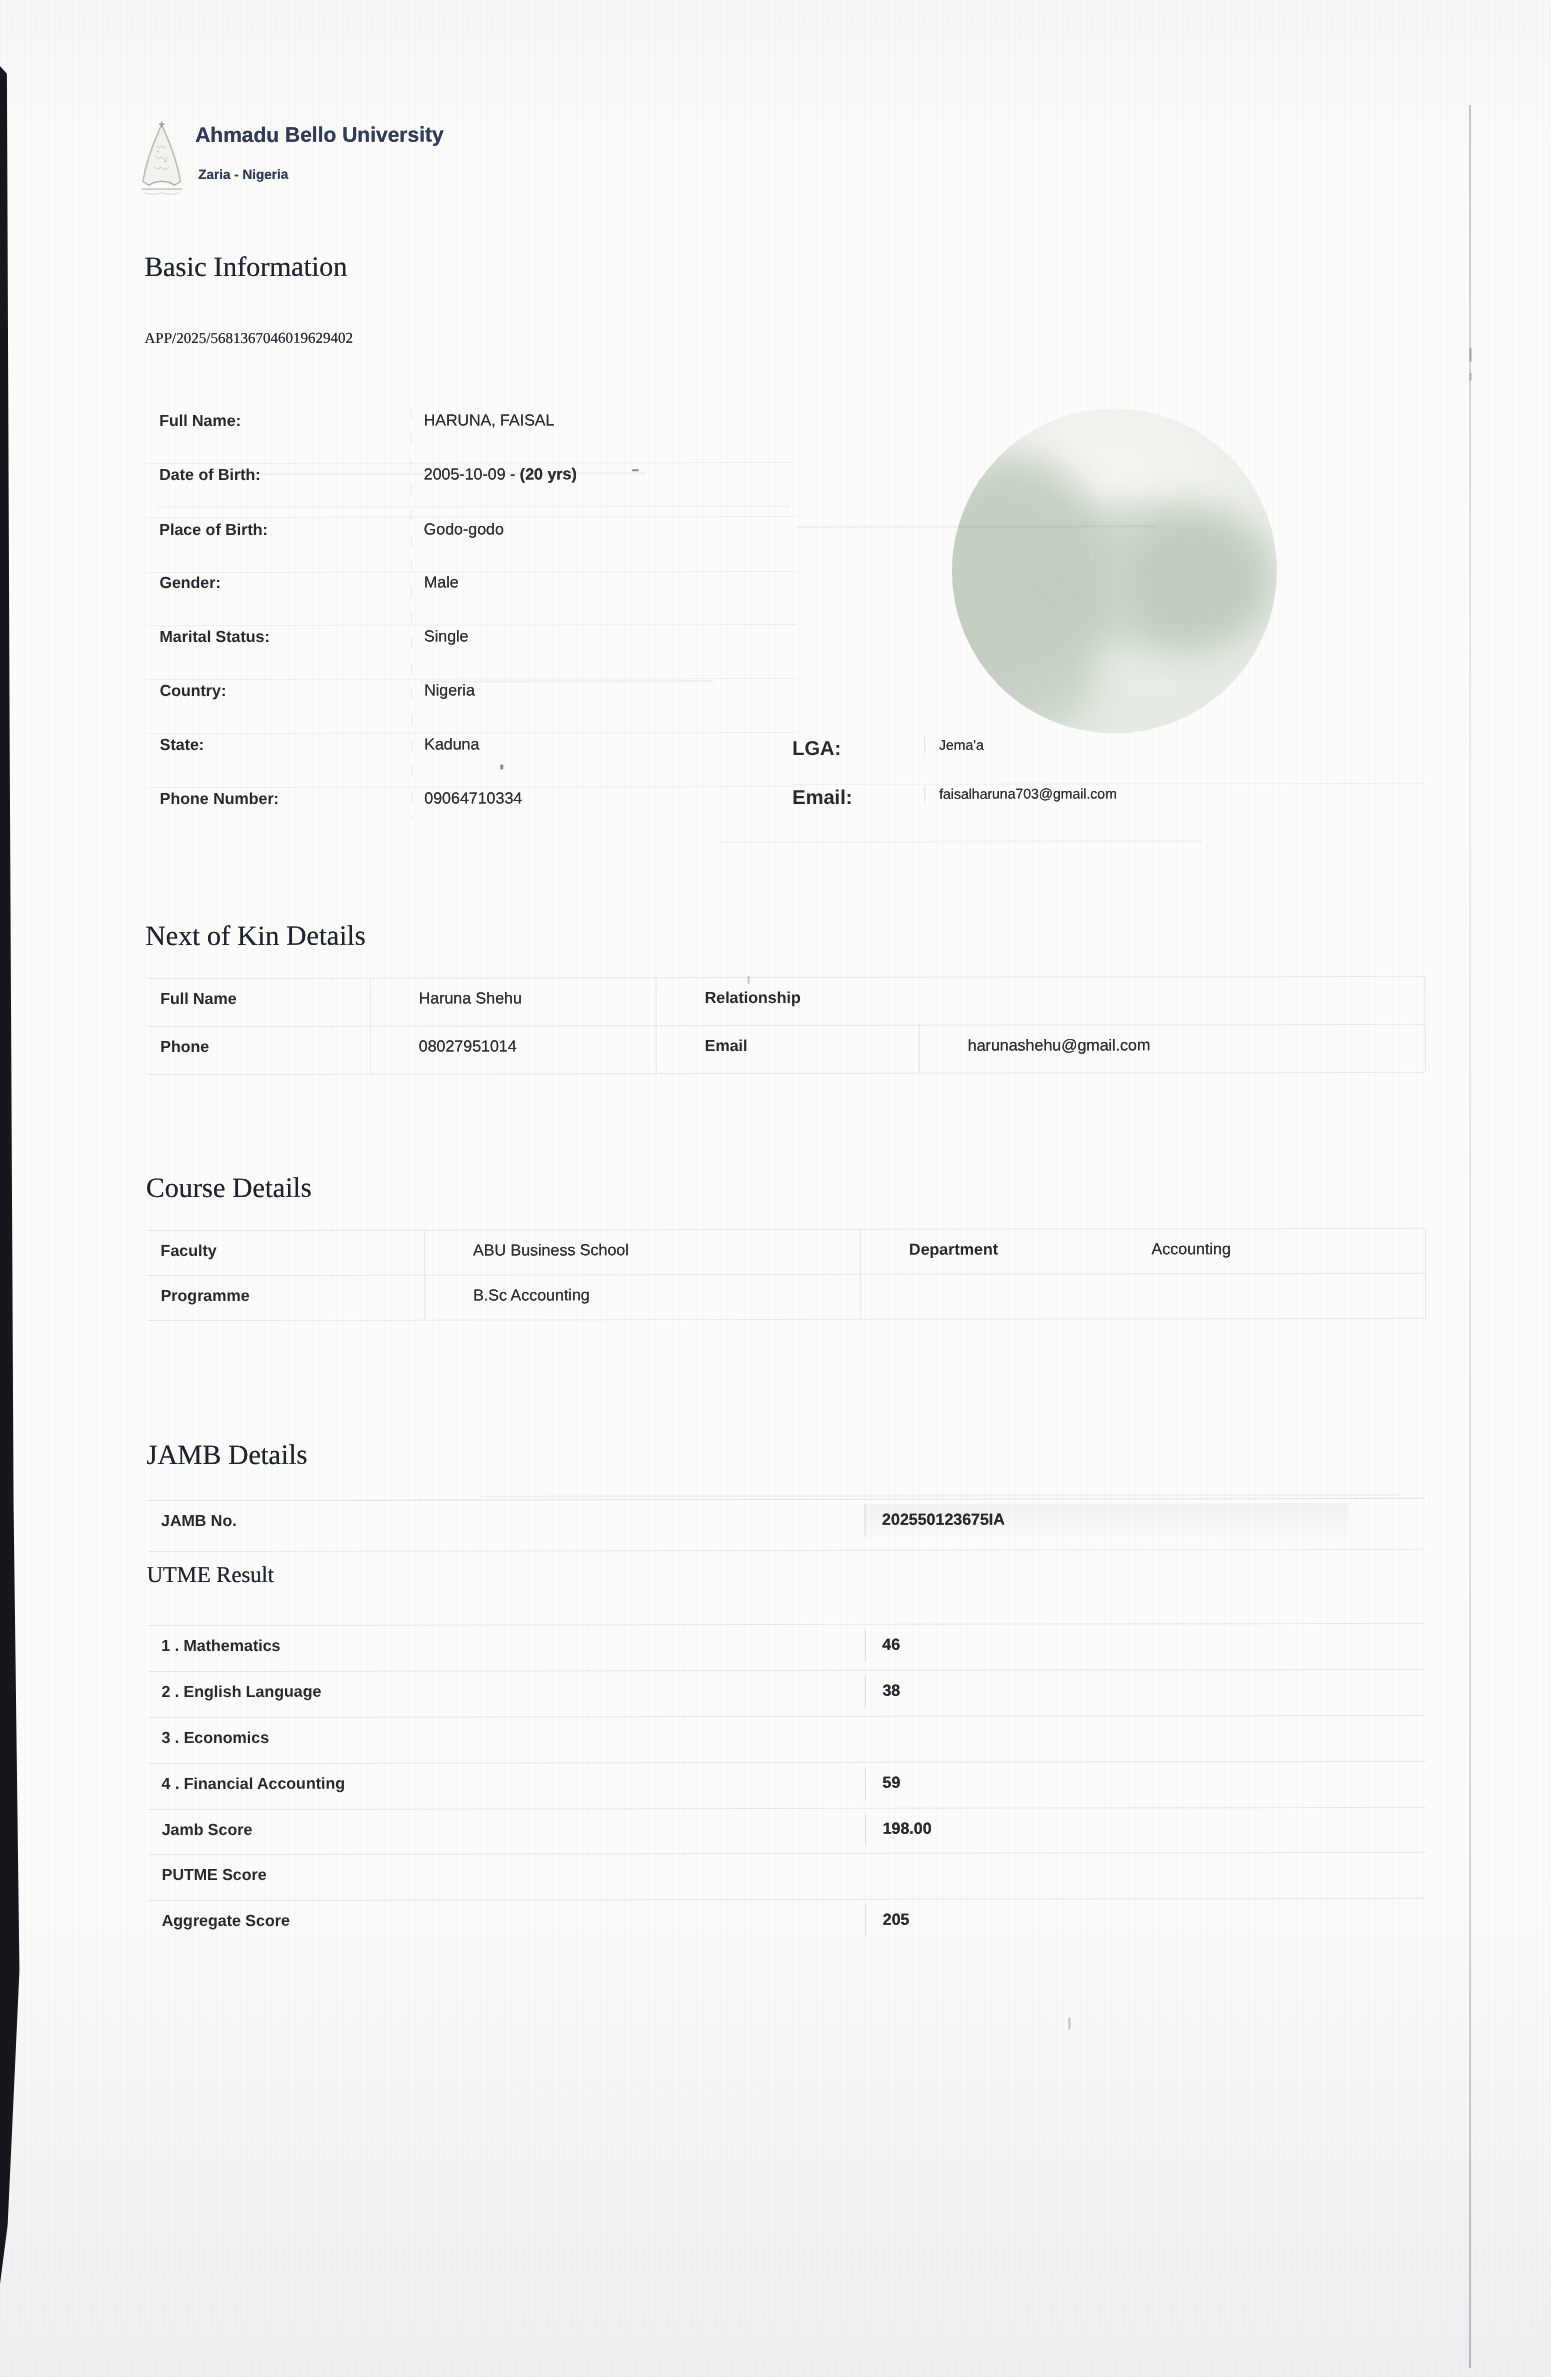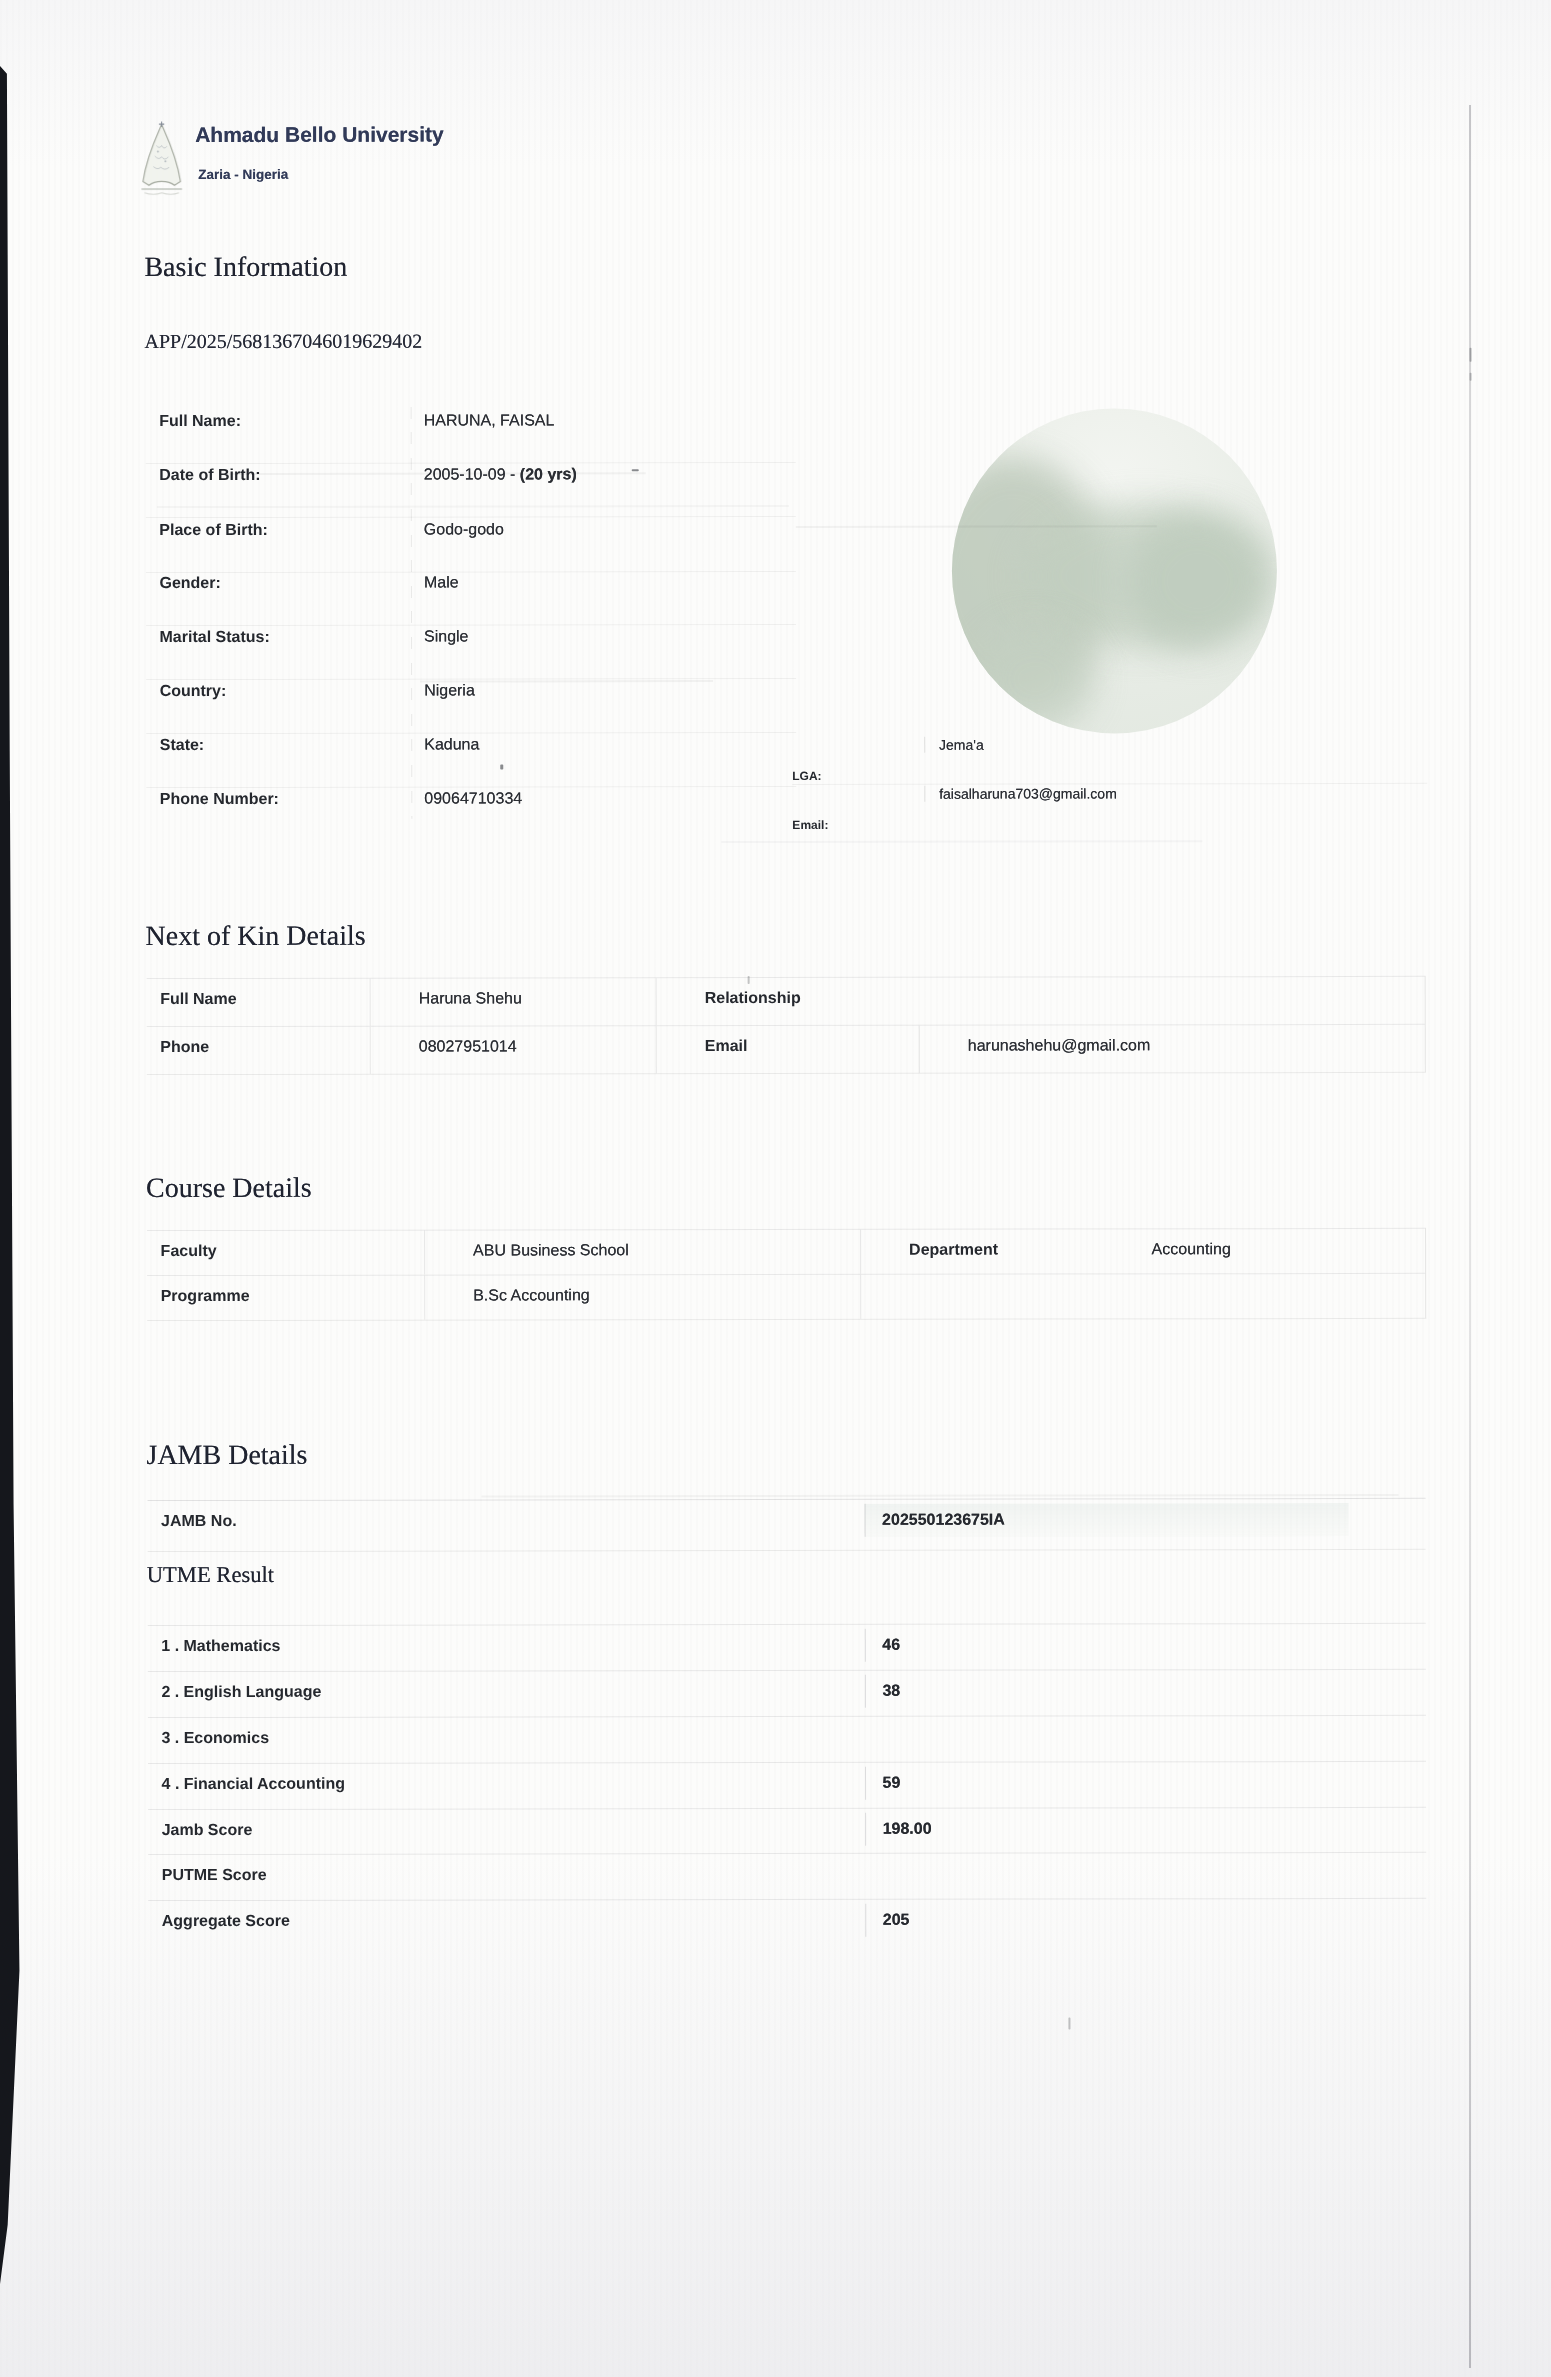--- a/index.html
+++ b/index.html
@@ -22,28 +22,28 @@
   .speck{position:absolute;background:rgba(42,46,52,0.55);border-radius:0.8px;}
   .streak{position:absolute;height:1.5px;background:rgba(40,40,48,0.05);}
   
   .logo-icon{position:absolute;left:140px;top:119px;opacity:.85;filter:blur(0.3px);}
   .uni-name{position:absolute;left:197px;top:122px;font-size:21px;font-weight:700;color:#313a58;text-shadow:0 0 0.5px rgba(49,58,88,.8);}
   .uni-loc{position:absolute;left:200px;top:166px;font-size:13.5px;font-weight:700;color:#313a58;text-shadow:0 0 0.4px rgba(49,58,88,.7);}
   
   .h-serif{position:absolute;left:146px;font-family:"Liberation Serif", serif;font-weight:400;color:#1f2330;text-shadow:0 0 0.5px rgba(31,35,48,.75);}
   .h-lg{font-size:28px;}
   .h-md{font-size:22.6px;}
-  .app-no{position:absolute;left:146px;top:329px;font-family:"Liberation Serif", serif;font-size:20px;color:#232735;text-shadow:0 0 0.5px rgba(35,39,53,.7);}
+  .app-no{position:absolute;left:146px;top:329px;font-family:"Liberation Serif", serif;font-size:15px;color:#232735;text-shadow:0 0 0.5px rgba(35,39,53,.7);}
   
   .bi-row{position:absolute;left:147px;width:650px;height:51px;border-bottom:0.8px solid rgba(0,0,0,0.05);}
   .bi-row .lbl{position:absolute;left:13.5px;top:0;font-size:16px;font-weight:700;color:#25282e;}
   .bi-row .val{position:absolute;left:278px;top:0;font-size:16px;color:#2b2e34;text-shadow:0 0 0.5px rgba(43,46,52,.85);}
   .bi-row .b{font-weight:700;}
   .bi-row-r{position:absolute;left:793px;width:635px;height:47px;border-bottom:0.8px solid rgba(0,0,0,0.05);}
-  .bi-row-r .lbl{display:inline-block;width:129px;font-size:12px;font-weight:700;color:#25282e;vertical-align:top;margin-top:32px;}
+  .bi-row-r .lbl{display:inline-block;width:129px;font-size:20px;font-weight:700;color:#25282e;vertical-align:top;}
   .bi-row-r .val{display:inline-block;font-size:14px;color:#2b2e34;border-left:0.8px solid rgba(0,0,0,0.10);padding-left:13.5px;text-shadow:0 0 0.5px rgba(43,46,52,.85);text-align:right;}
   .vdash{position:absolute;left:412px;top:406px;width:0.8px;height:412px;
     background:repeating-linear-gradient(180deg, rgba(0,0,0,0.08) 0 12px, rgba(0,0,0,0) 12px 25.6px);}
   
   .photo{position:absolute;left:953px;top:409px;width:325px;height:325px;border-radius:50%;overflow:hidden;
     background:radial-gradient(circle at 50% 22%, #f3f5f1, #e6ebe4 70%, #e2e8e0);}
   .photo .blob{position:absolute;border-radius:50%;filter:blur(16.5px);opacity:.75;}
   
   .tbl{position:absolute;left:147px;width:1278px;border-bottom:0.8px solid rgba(0,0,0,0.07);border-right:0.8px solid rgba(0,0,0,0.09);}
   .tbl .trow{display:grid;border-top:0.8px solid rgba(70,70,82,0.10);}

